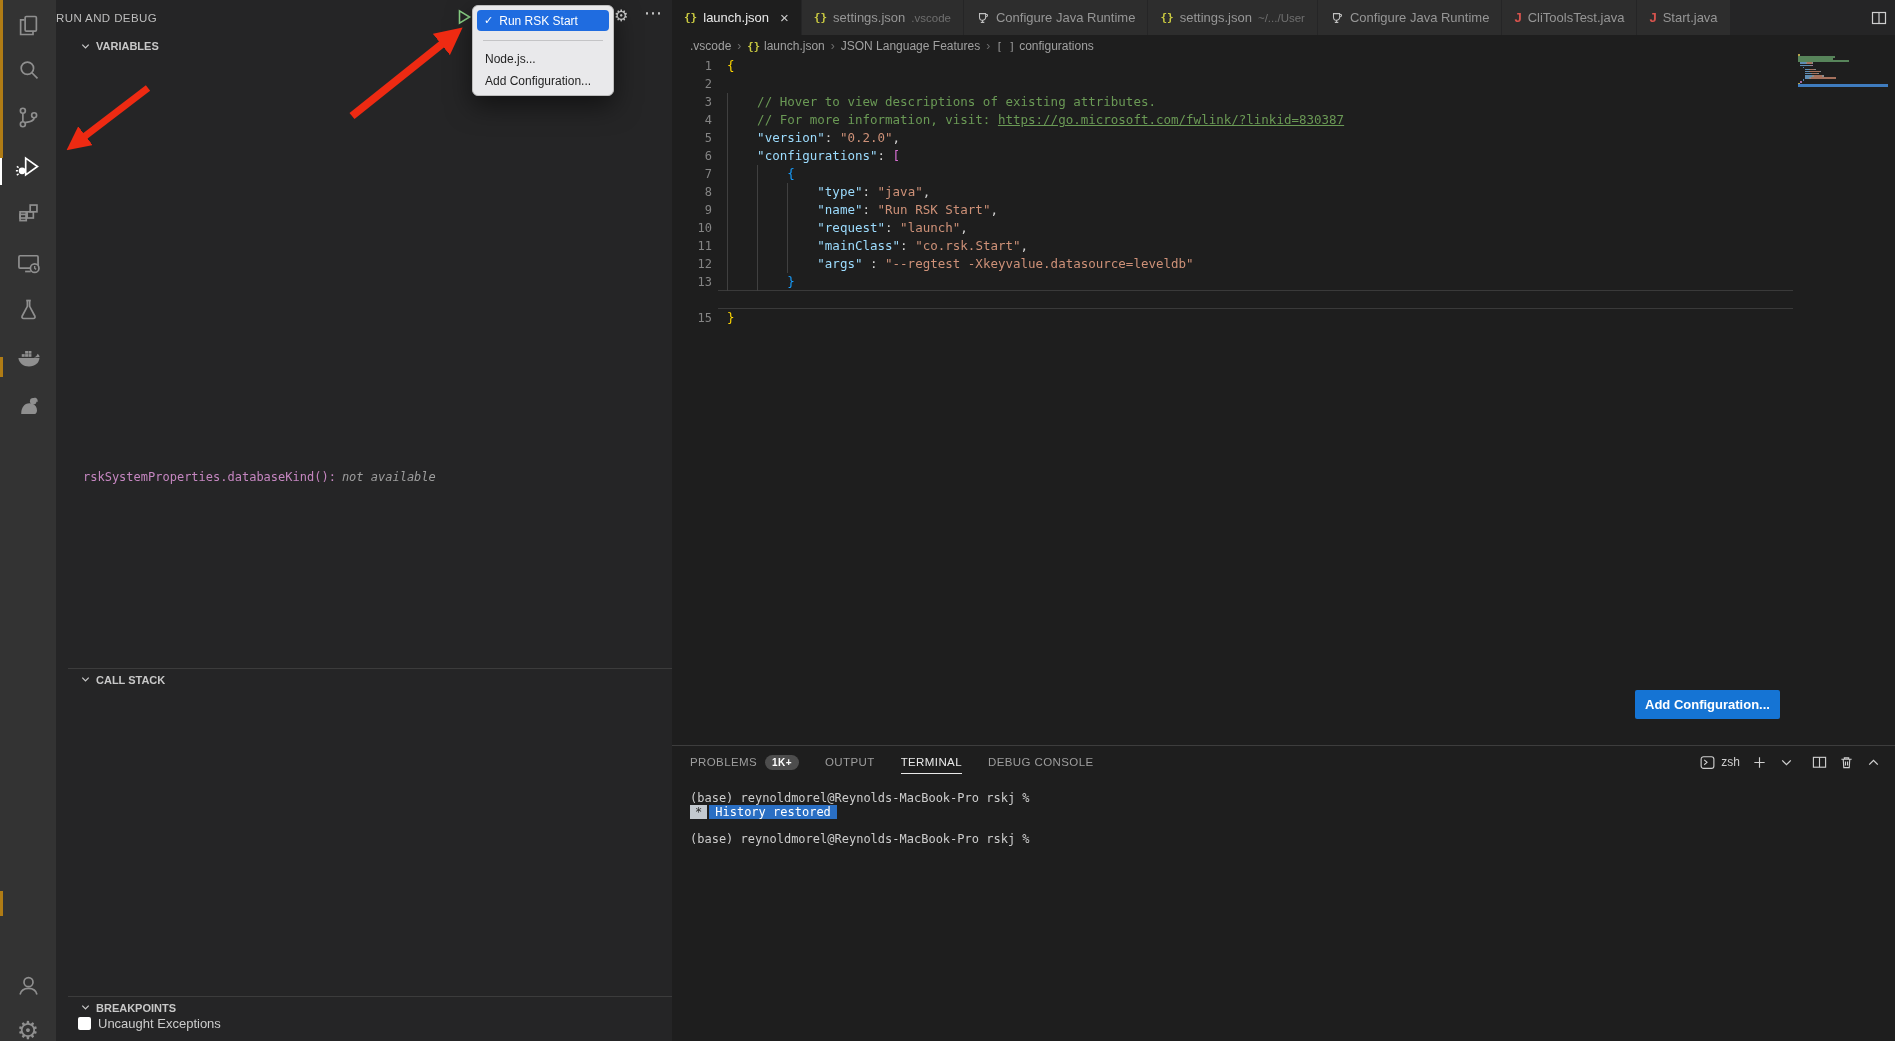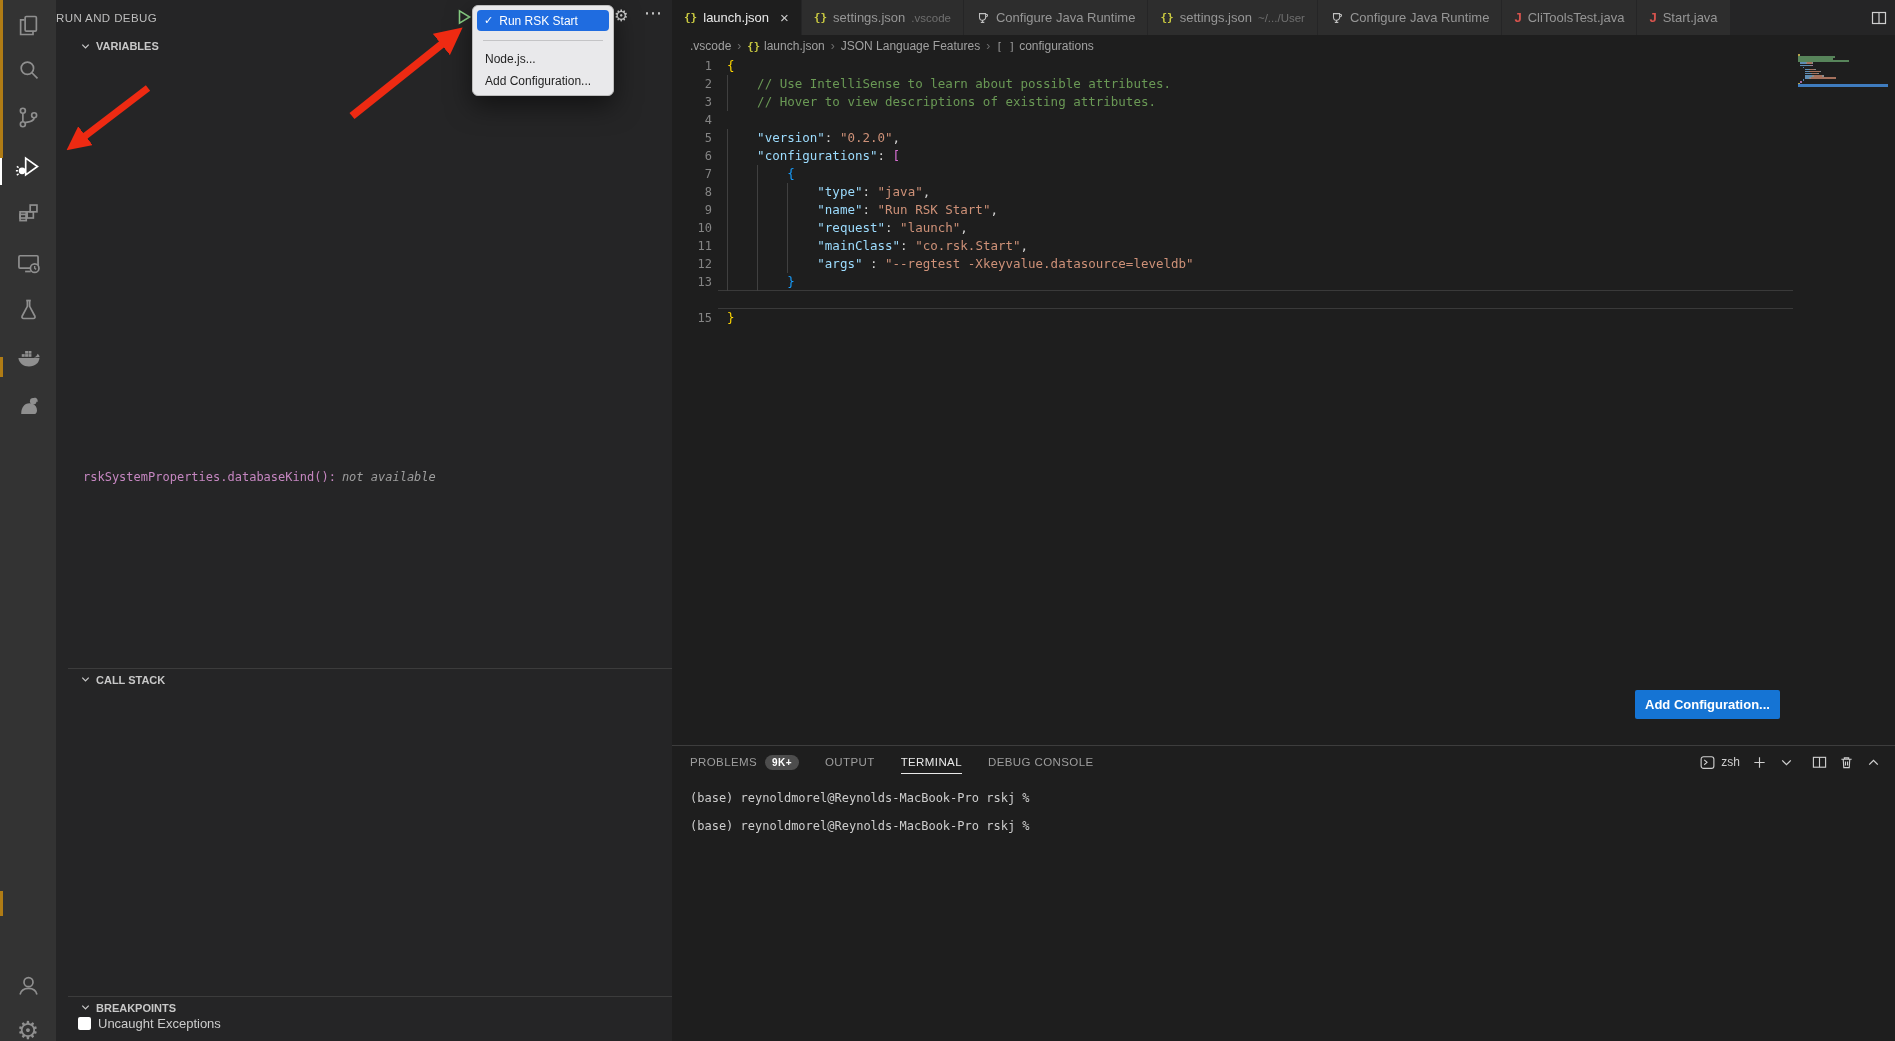--- a/index.html
+++ b/index.html
@@ -301,23 +301,23 @@
         </span>
         <span class="bc-sep">›</span>
         <span class="bc-item">
           <span class="bc-icon-array">[ ]</span>
           <span>configurations</span>
         </span>
       </div>
     <div id="code">
         <div class="current-line-box" style="top: 233px;"></div>
         <div class="code-line" style="top: 0px;"><span class="ln">1</span><span class="lc"><span class="tok-b1">{</span></span></div>
-        <div class="code-line" style="top: 18px;"><span class="ln">2</span><span class="lc"><span class="guide" style="left: 0px;"></span><span class="tok-cm">    // Use IntelliSense to learn about possible attributes.</span></span></div>
+        <div class="code-line" style="top: 18px;"><span class="ln">2</span></div>
         <div class="code-line" style="top: 36px;"><span class="ln">3</span><span class="lc"><span class="guide" style="left: 0px;"></span><span class="tok-cm">    // Hover to view descriptions of existing attributes.</span></span></div>
-        <div class="code-line" style="top: 54px;"><span class="ln">4</span></div>
+        <div class="code-line" style="top: 54px;"><span class="ln">4</span><span class="lc"><span class="guide" style="left: 0px;"></span><span class="tok-cm">    // For more information, visit: </span><span class="tok-cml">https://go.microsoft.com/fwlink/?linkid=830387</span></span></div>
         <div class="code-line" style="top: 72px;"><span class="ln">5</span><span class="lc"><span class="guide" style="left: 0px;"></span><span class="tok-p">    </span><span class="tok-k">"version"</span><span class="tok-p">: </span><span class="tok-s">"0.2.0"</span><span class="tok-p">,</span></span></div>
         <div class="code-line" style="top: 90px;"><span class="ln">6</span><span class="lc"><span class="guide" style="left: 0px;"></span><span class="tok-p">    </span><span class="tok-k">"configurations"</span><span class="tok-p">: </span><span class="tok-b2">[</span></span></div>
         <div class="code-line" style="top: 108px;"><span class="ln">7</span><span class="lc"><span class="guide" style="left: 0px;"></span><span class="guide" style="left: 30.1px;"></span><span class="tok-p">        </span><span class="tok-b3">{</span></span></div>
         <div class="code-line" style="top: 126px;"><span class="ln">8</span><span class="lc"><span class="guide" style="left: 0px;"></span><span class="guide" style="left: 30.1px;"></span><span class="guide" style="left: 60.2px;"></span><span class="tok-p">            </span><span class="tok-k">"type"</span><span class="tok-p">: </span><span class="tok-s">"java"</span><span class="tok-p">,</span></span></div>
         <div class="code-line" style="top: 144px;"><span class="ln">9</span><span class="lc"><span class="guide" style="left: 0px;"></span><span class="guide" style="left: 30.1px;"></span><span class="guide" style="left: 60.2px;"></span><span class="tok-p">            </span><span class="tok-k">"name"</span><span class="tok-p">: </span><span class="tok-s">"Run RSK Start"</span><span class="tok-p">,</span></span></div>
         <div class="code-line" style="top: 162px;"><span class="ln">10</span><span class="lc"><span class="guide" style="left: 0px;"></span><span class="guide" style="left: 30.1px;"></span><span class="guide" style="left: 60.2px;"></span><span class="tok-p">            </span><span class="tok-k">"request"</span><span class="tok-p">: </span><span class="tok-s">"launch"</span><span class="tok-p">,</span></span></div>
         <div class="code-line" style="top: 180px;"><span class="ln">11</span><span class="lc"><span class="guide" style="left: 0px;"></span><span class="guide" style="left: 30.1px;"></span><span class="guide" style="left: 60.2px;"></span><span class="tok-p">            </span><span class="tok-k">"mainClass"</span><span class="tok-p">: </span><span class="tok-s">"co.rsk.Start"</span><span class="tok-p">,</span></span></div>
         <div class="code-line" style="top: 198px;"><span class="ln">12</span><span class="lc"><span class="guide" style="left: 0px;"></span><span class="guide" style="left: 30.1px;"></span><span class="guide" style="left: 60.2px;"></span><span class="tok-p">            </span><span class="tok-k">"args"</span><span class="tok-p"> : </span><span class="tok-s">"--regtest -Xkeyvalue.datasource=leveldb"</span></span></div>
         <div class="code-line" style="top: 216px;"><span class="ln">13</span><span class="lc"><span class="guide" style="left: 0px;"></span><span class="guide" style="left: 30.1px;"></span><span class="tok-p">        </span><span class="tok-b3">}</span></span></div>
         <div class="code-line" style="top: 252px;"><span class="ln">15</span><span class="lc"><span class="tok-b1">}</span></span></div>
@@ -359,21 +359,21 @@
         <span class="mseg" style="left: 2.48px; top: 27.3px; width: 1.5px; background: rgb(163, 106, 163);"></span>
         <span class="mseg" style="left: 0px; top: 29.4px; width: 1.5px; background: rgb(179, 160, 74);"></span>
       </div>
     <div id="minimap-cursorline"></div>
     <button id="add-config-btn" style="background: rgb(21, 116, 212);">Add Configuration...</button>
 
     <div id="panel">
       <div id="ptabs">
           <div class="ptab">
             <span>PROBLEMS</span>
-            <span class="pbadge">9K+</span>
+            <span class="pbadge">1K+</span>
           </div>
           <div class="ptab">
             <span>OUTPUT</span>
           </div>
           <div class="ptab active">
             <span>TERMINAL</span>
           </div>
           <div class="ptab">
             <span>DEBUG CONSOLE</span>
           </div>
@@ -406,21 +406,21 @@
             <svg viewBox="0 0 16 16" fill="none" stroke="currentColor" stroke-width="1.2">
               <path d="M2.5 4.5h11M5.7 4.5V3h4.6v1.5M4.5 4.5l.6 9h5.8l.6-9M6.9 7v4.3M9.1 7v4.3"></path>
             </svg>
           </span>
         <span class="pc-icon">
             <svg viewBox="0 0 14 14" fill="none" stroke="currentColor" stroke-width="1.2">
               <path d="M3 9l4-4 4 4"></path>
             </svg>
           </span>
       </div>
-      <div id="term"><div class="tline">(base) reynoldmorel@Reynolds-MacBook-Pro rskj %</div><div class="tline">&nbsp;</div><div class="tline">(base) reynoldmorel@Reynolds-MacBook-Pro rskj %</div></div>
+      <div id="term"><div class="tline">(base) reynoldmorel@Reynolds-MacBook-Pro rskj %</div><div class="tline"><span class="tstar">*</span><span class="trestored" style="background: rgb(42, 111, 196);">History restored</span></div><div class="tline">&nbsp;</div><div class="tline">(base) reynoldmorel@Reynolds-MacBook-Pro rskj %</div></div>
     </div>
   </section>
 
   <div id="config-menu">
     <div class="menu-selected" style="background: rgb(31, 108, 224);">
       <span class="menu-check">✓</span>
       <span>Run RSK Start</span>
     </div>
     <div class="menu-sep"></div>
     <div id="menu-items">

